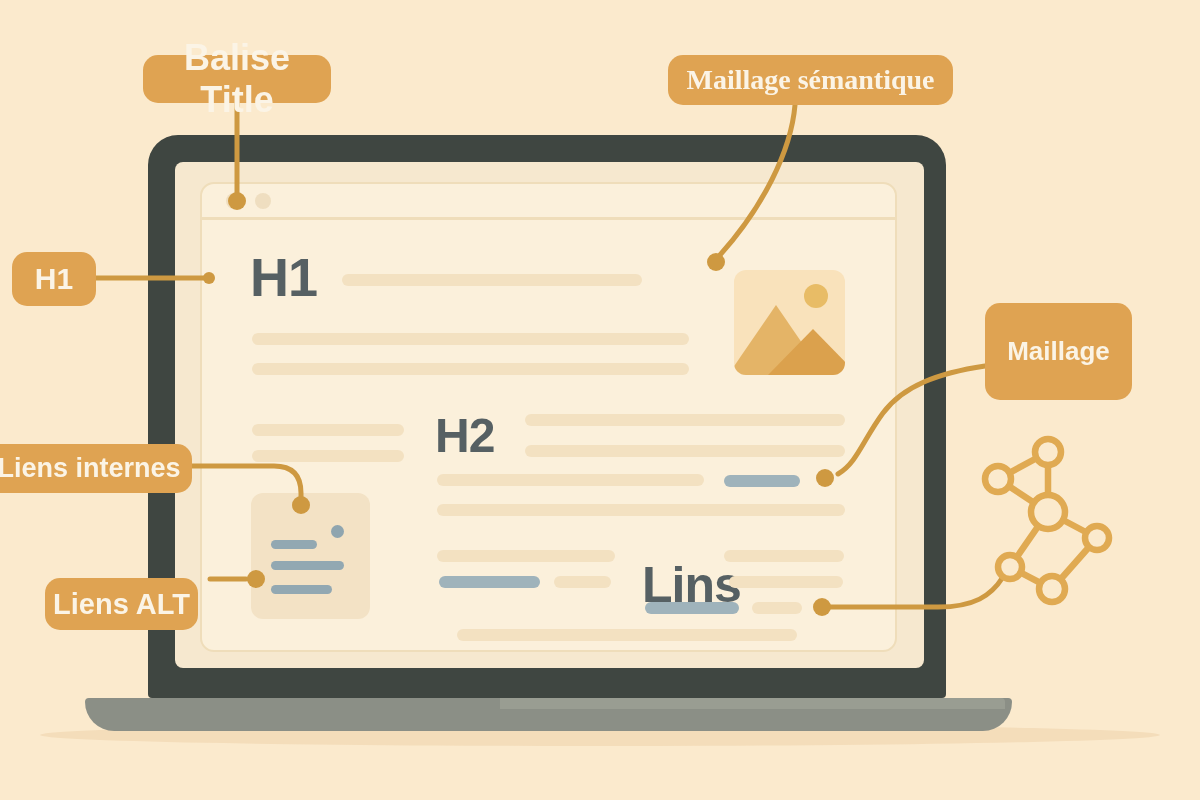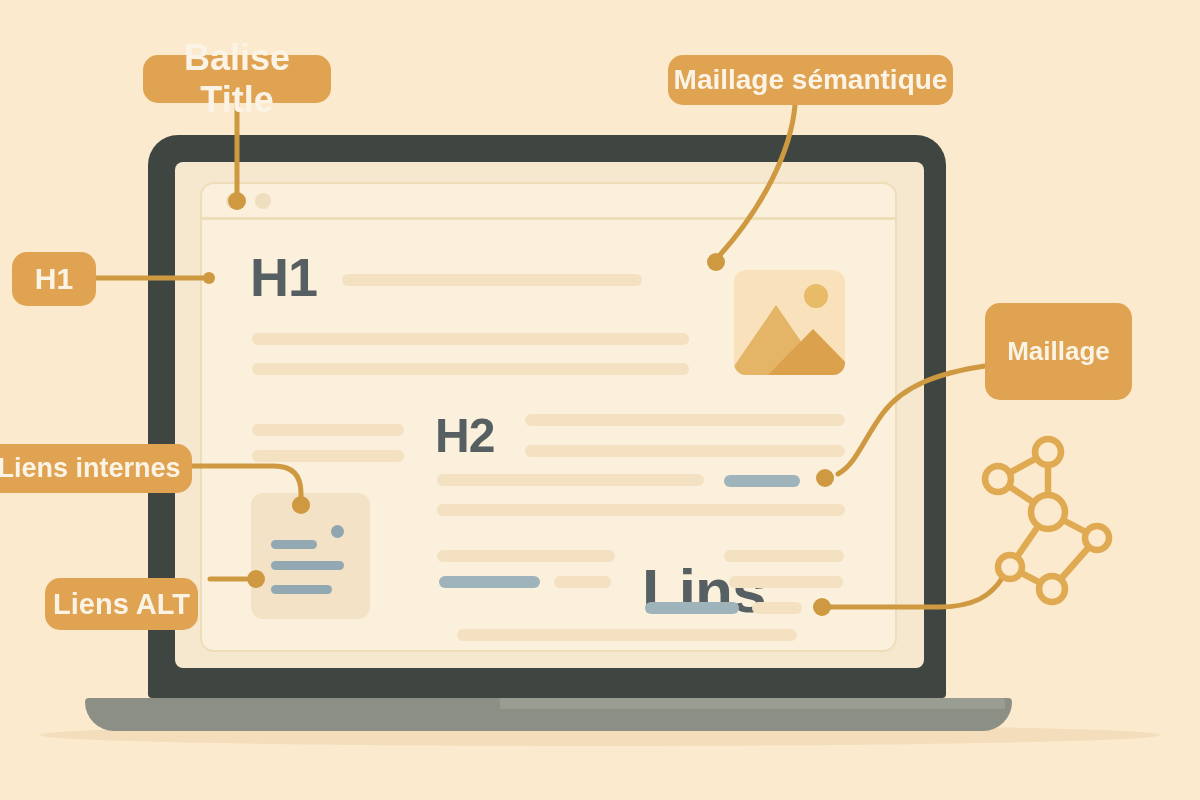--- a/index.html
+++ b/index.html
@@ -57,21 +57,21 @@
   <div id="table-shadow" class="abs"></div>
   <div id="laptop-base" class="abs"></div>
   <div id="base-highlight" class="abs"></div>
   <div id="laptop-bezel" class="abs"></div>
   <div id="laptop-screen" class="abs"></div>
 
   <div id="browser" class="abs">
 
     <div class="heading" style="left:48px;top:66px;font-size:54px;">H1</div>
     <div class="heading" style="left:233px;top:228px;font-size:48px;">H2</div>
-    <div class="heading" style="left:440px;top:376px;font-size:62px;">Lins</div>
+    <div class="heading" style="left:440px;top:376px;font-size:50px;">Lins</div>
 
     <div class="ln" style="left:140px;top:90px;width:300px;"></div>
     <div class="ln" style="left:50px;top:149px;width:437px;"></div>
     <div class="ln" style="left:50px;top:179px;width:437px;"></div>
     <div class="ln" style="left:50px;top:240px;width:152px;"></div>
     <div class="ln" style="left:50px;top:266px;width:152px;"></div>
     <div class="ln" style="left:323px;top:230px;width:320px;"></div>
     <div class="ln" style="left:323px;top:261px;width:320px;"></div>
     <div class="ln" style="left:235px;top:290px;width:267px;"></div>
     <div class="ln" style="left:235px;top:320px;width:408px;"></div>
@@ -131,21 +131,21 @@
       <circle class="net-node" cx="1048" cy="452" r="13"></circle>
       <circle class="net-node" cx="998" cy="479" r="13"></circle>
       <circle class="net-node" cx="1048" cy="512" r="17"></circle>
       <circle class="net-node" cx="1097" cy="538" r="12"></circle>
       <circle class="net-node" cx="1010" cy="567" r="12"></circle>
       <circle class="net-node" cx="1052" cy="589" r="13"></circle>
     </g>
   </svg>
 
   <div class="callout" style="left:143px;top:55px;width:188px;height:48px;font-size:36px;">Balise Title</div>
-  <div class="callout" style="left:668px;top:55px;width:285px;height:50px;font-size:28px;">Maillage sémantique</div>
+  <div class="callout" style="left:668px;top:55px;width:285px;height:50px;font-size:28px;font-family:Liberation Serif, serif;">Maillage sémantique</div>
   <div class="callout" style="left:12px;top:252px;width:84px;height:54px;font-size:30px;">H1</div>
   <div class="callout" style="left:-14px;top:444px;width:206px;height:49px;font-size:27px;">Liens internes</div>
   <div class="callout" style="left:45px;top:578px;width:153px;height:52px;font-size:29px;">Liens ALT</div>
   <div class="callout" style="left:985px;top:303px;width:147px;height:97px;font-size:26px;line-height:1.35;flex-direction:column;">
     <span>Maillage</span>
   </div>
 
 </div>
 
 </body></html>

